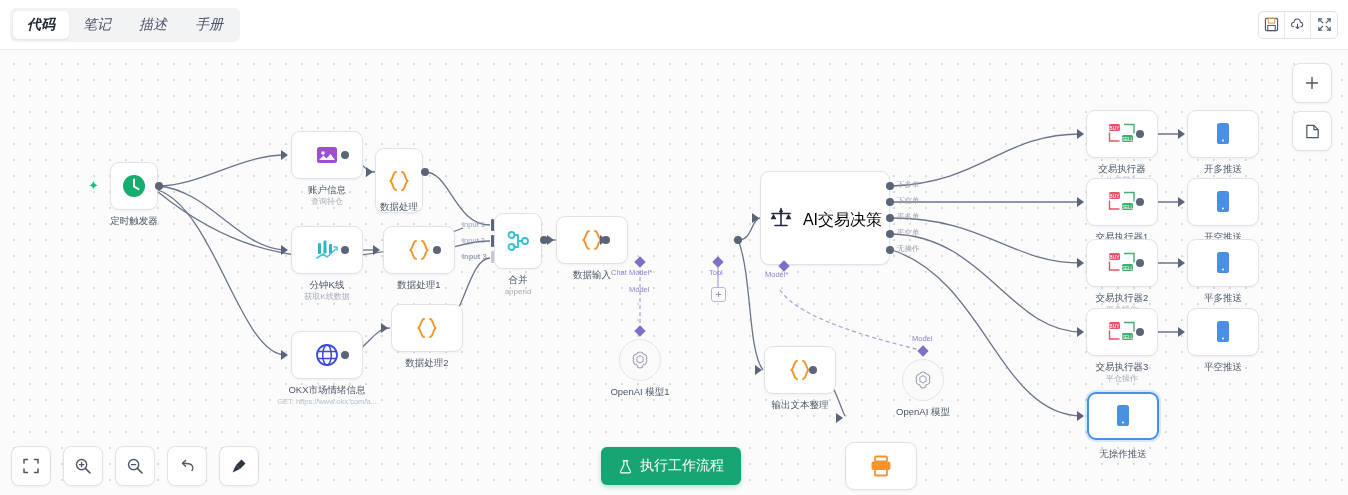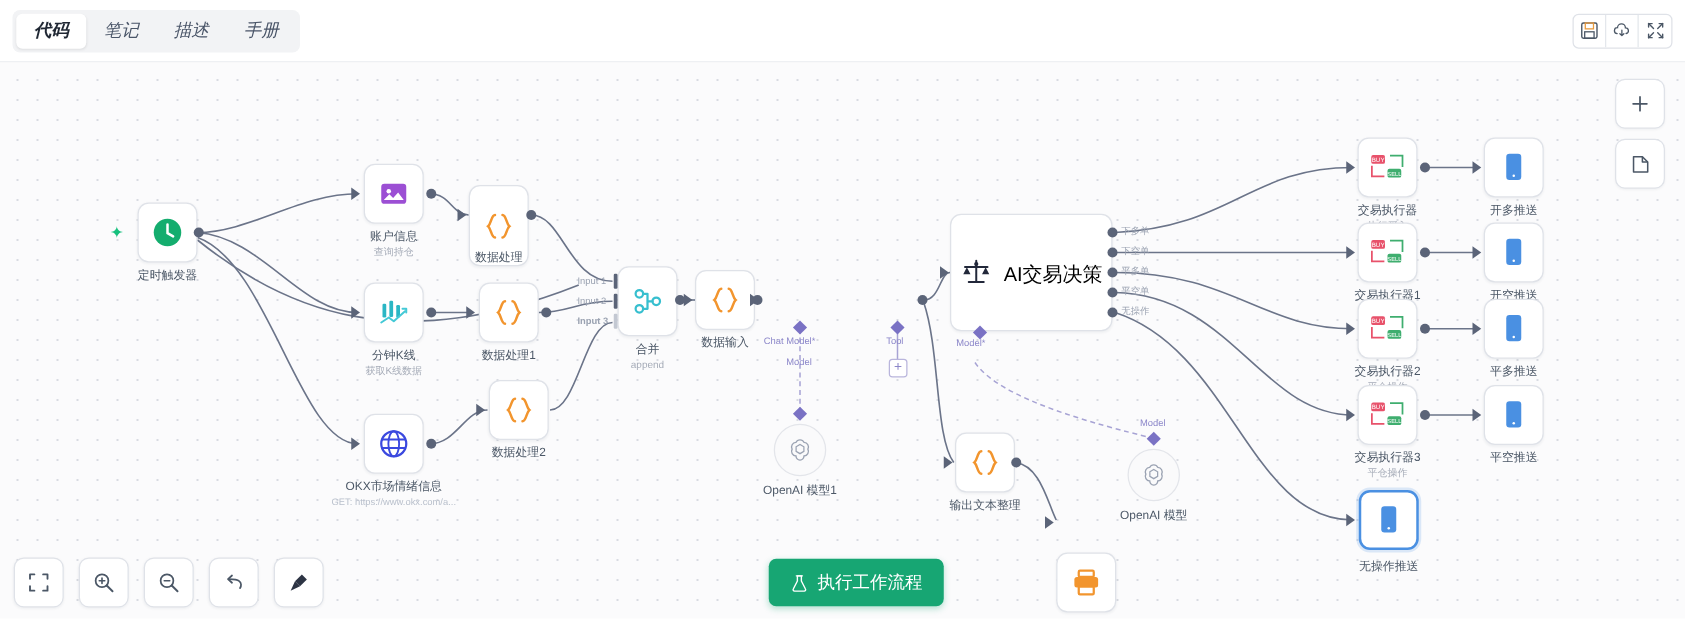--- a/index.html
+++ b/index.html
@@ -43,21 +43,21 @@
     overflow:hidden;
   }
   #edges { position:absolute; left:0; top:0; width:1348px; height:445px; }
 
   
   .node {
     position:absolute; background:#ffffff; border:1px solid #dfe2e8;
     border-radius:9px; box-shadow:0 1px 2px rgba(20,30,60,.05);
     display:flex; align-items:center; justify-content:center; cursor:pointer;
   }
-  .node.square { width:48px; height:48px; }
+  .node.square { width:72px; height:48px; }
   .node.selected { border:2px solid #4a90e2; box-shadow:0 0 0 2px rgba(74,144,226,.18); }
   .node-label {
     position:absolute; top:52px; left:50%; transform:translateX(-50%);
     font-size:9.5px; color:#4b5766; white-space:nowrap; text-align:center; line-height:12px;
   }
   .node-sub {
     position:absolute; top:64px; left:50%; transform:translateX(-50%);
     font-size:8px; color:#a6acb8; white-space:nowrap; text-align:center; line-height:11px;
   }
   .node-sub.url { color:#b9c0cc; font-size:7.5px; }
@@ -95,21 +95,21 @@
 
   
   .ctrl-btn {
     position:absolute; width:40px; height:40px; background:#fff; border:1px solid #dfe2e8;
     border-radius:8px; display:flex; align-items:center; justify-content:center; cursor:pointer;
     box-shadow:0 1px 2px rgba(20,30,60,.05);
   }
   #run-btn {
     position:absolute; left:601px; top:397px; width:140px; height:38px;
     background:#17a673; border-radius:6px; display:flex; align-items:center; justify-content:center;
-    gap:7px; cursor:pointer; box-shadow:0 2px 5px rgba(23,166,115,.3);margin-left:14px;
+    gap:7px; cursor:pointer; box-shadow:0 2px 5px rgba(23,166,115,.3);
   }
   #run-btn .rl { color:#fff; font-size:14px; white-space:nowrap; }
 
   .spark { position:absolute; color:#17c07d; font-size:13px; }
 </style>
 </head>
 <body>
 
 <div id="topbar">
   <div id="tabs">

